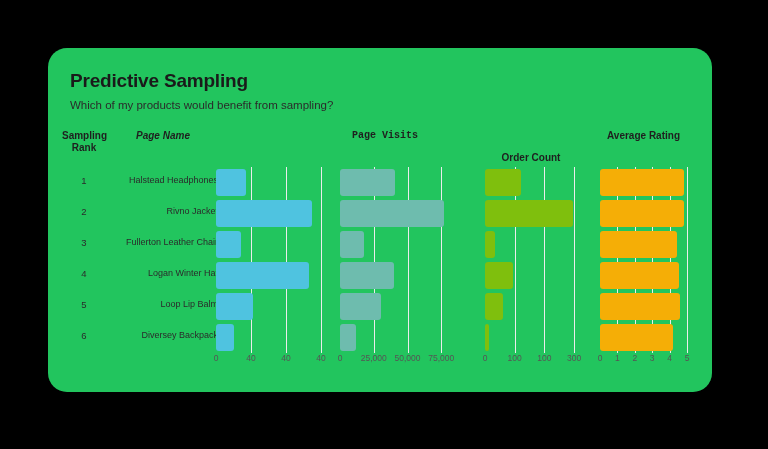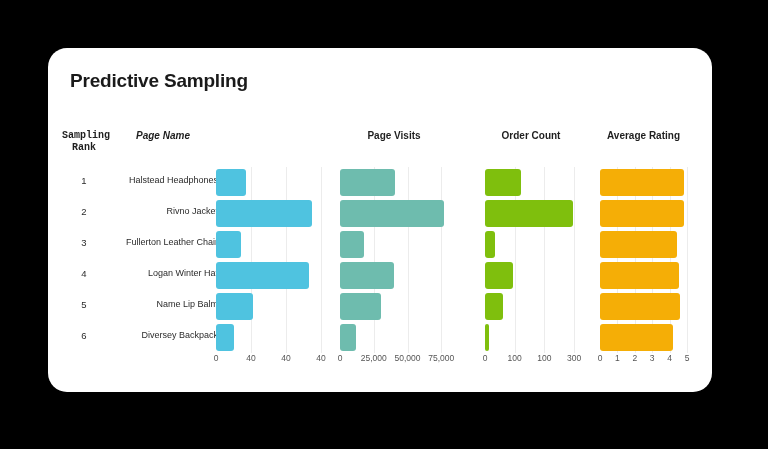--- a/index.html
+++ b/index.html
@@ -6,21 +6,21 @@
   html, body {
     width: 768px; height: 449px;
     background: #000000;
     font-family: "Liberation Sans", sans-serif;
     overflow: hidden;
   }
   #card {
     position: absolute;
     left: 48px; top: 48px;
     width: 664px; height: 344px;
-    background: #ffffff;
+    background: #22c55e;
     border-radius: 19px;
   }
   #title {
     position: absolute; left: 22px; top: 22px;
     font-size: 19px; font-weight: 700; color: #1a1a1a;
     letter-spacing: -0.2px;
   }
   #subtitle {
     position: absolute; left: 22px; top: 51px;
     font-size: 11.5px; font-weight: 400; color: #2b2b2b;
@@ -59,26 +59,27 @@
     font-size: 8.5px; color: #555; text-align: center;
     transform: translateX(-50%);
     white-space: nowrap;
   }
 </style>
 </head>
 <body>
 
 <div id="card">
   <div id="title">Predictive Sampling</div>
+  <div id="subtitle">Which of my products would benefit from sampling?</div>
 
   <div id="headers">
-      <div class="col-head" style="left: 14px; width: 44px; font-family: Liberation Mono, monospace;">Sampling<br>Rank</div>
+      <div class="col-head" style="left: 14px; width: 44px;">Sampling<br>Rank</div>
       <div class="col-head" style="left: 60px; width: 110px; font-style: italic;">Page Name</div>
-      <div class="col-head" style="left: 262px; width: 168px;">Page Visits</div>
-      <div class="col-head" style="left: 407px; width: 152px;">Order Count</div>
+      <div class="col-head" style="left: 253px; width: 168px; font-family: Liberation Mono, monospace;">Page Visits</div>
+      <div class="col-head" style="left: 407px; width: 152px; margin-top: 22px;">Order Count</div>
       <div class="col-head" style="left: 522px; width: 147px;">Average Rating</div>
     </div>
   <div id="body">
       <div class="row" style="top: 0px;">
         <div class="rank">1</div>
         <div class="pname">Halstead Headphones</div>
         <div class="chart-cell" style="left: 168px; width: 105px;">
           <div class="gridline" style="left: 35px; background: rgb(236, 236, 236);"></div>
           <div class="gridline" style="left: 70px; background: rgb(236, 236, 236);"></div>
           <div class="gridline" style="left: 105px; background: rgb(236, 236, 236);"></div>
@@ -190,21 +191,21 @@
           <div class="gridline" style="left: 17.4px; background: rgb(236, 236, 236);"></div>
           <div class="gridline" style="left: 34.8px; background: rgb(236, 236, 236);"></div>
           <div class="gridline" style="left: 52.2px; background: rgb(236, 236, 236);"></div>
           <div class="gridline" style="left: 69.6px; background: rgb(236, 236, 236);"></div>
           <div class="gridline" style="left: 87px; background: rgb(236, 236, 236);"></div>
           <div class="bar" style="left: 0px; width: 79.17px; background: rgb(245, 174, 6);"></div>
         </div>
       </div>
       <div class="row" style="top: 124px;">
         <div class="rank">5</div>
-        <div class="pname">Name Lip Balm</div>
+        <div class="pname">Loop Lip Balm</div>
         <div class="chart-cell" style="left: 168px; width: 105px;">
           <div class="gridline" style="left: 35px; background: rgb(236, 236, 236);"></div>
           <div class="gridline" style="left: 70px; background: rgb(236, 236, 236);"></div>
           <div class="gridline" style="left: 105px; background: rgb(236, 236, 236);"></div>
           <div class="bar" style="left: 0px; width: 36.75px; background: rgb(79, 195, 224);"></div>
         </div>
         <div class="chart-cell" style="left: 292px; width: 108px;">
           <div class="gridline" style="left: 33.75px; background: rgb(236, 236, 236);"></div>
           <div class="gridline" style="left: 67.5px; background: rgb(236, 236, 236);"></div>
           <div class="gridline" style="left: 101.25px; background: rgb(236, 236, 236);"></div>

